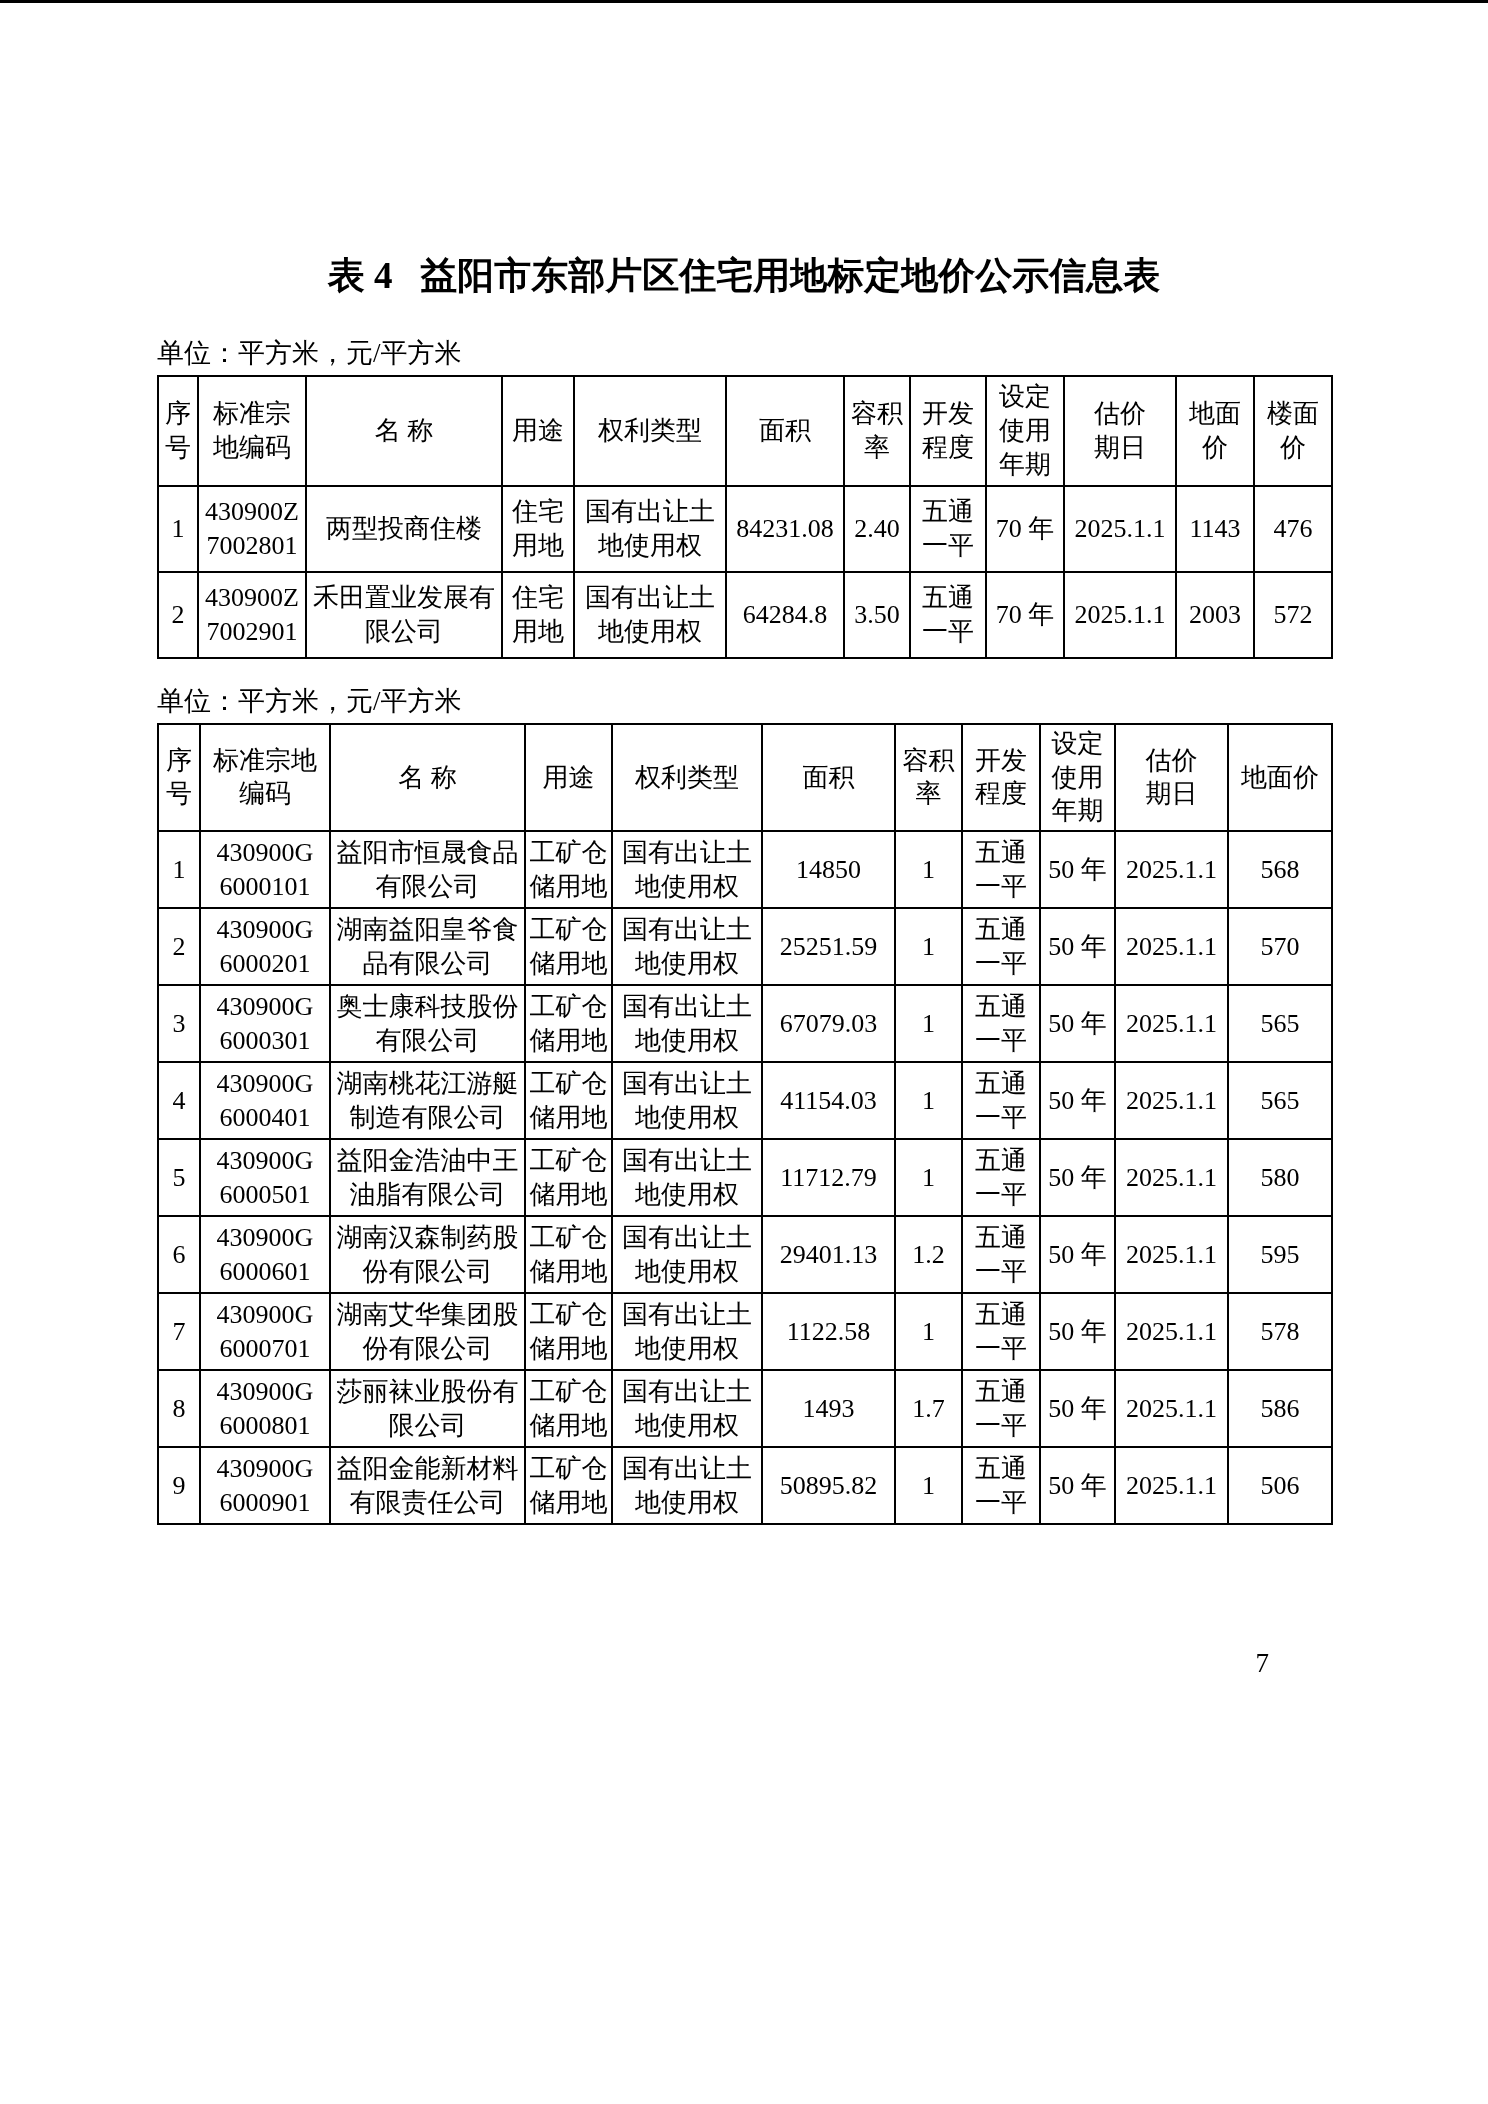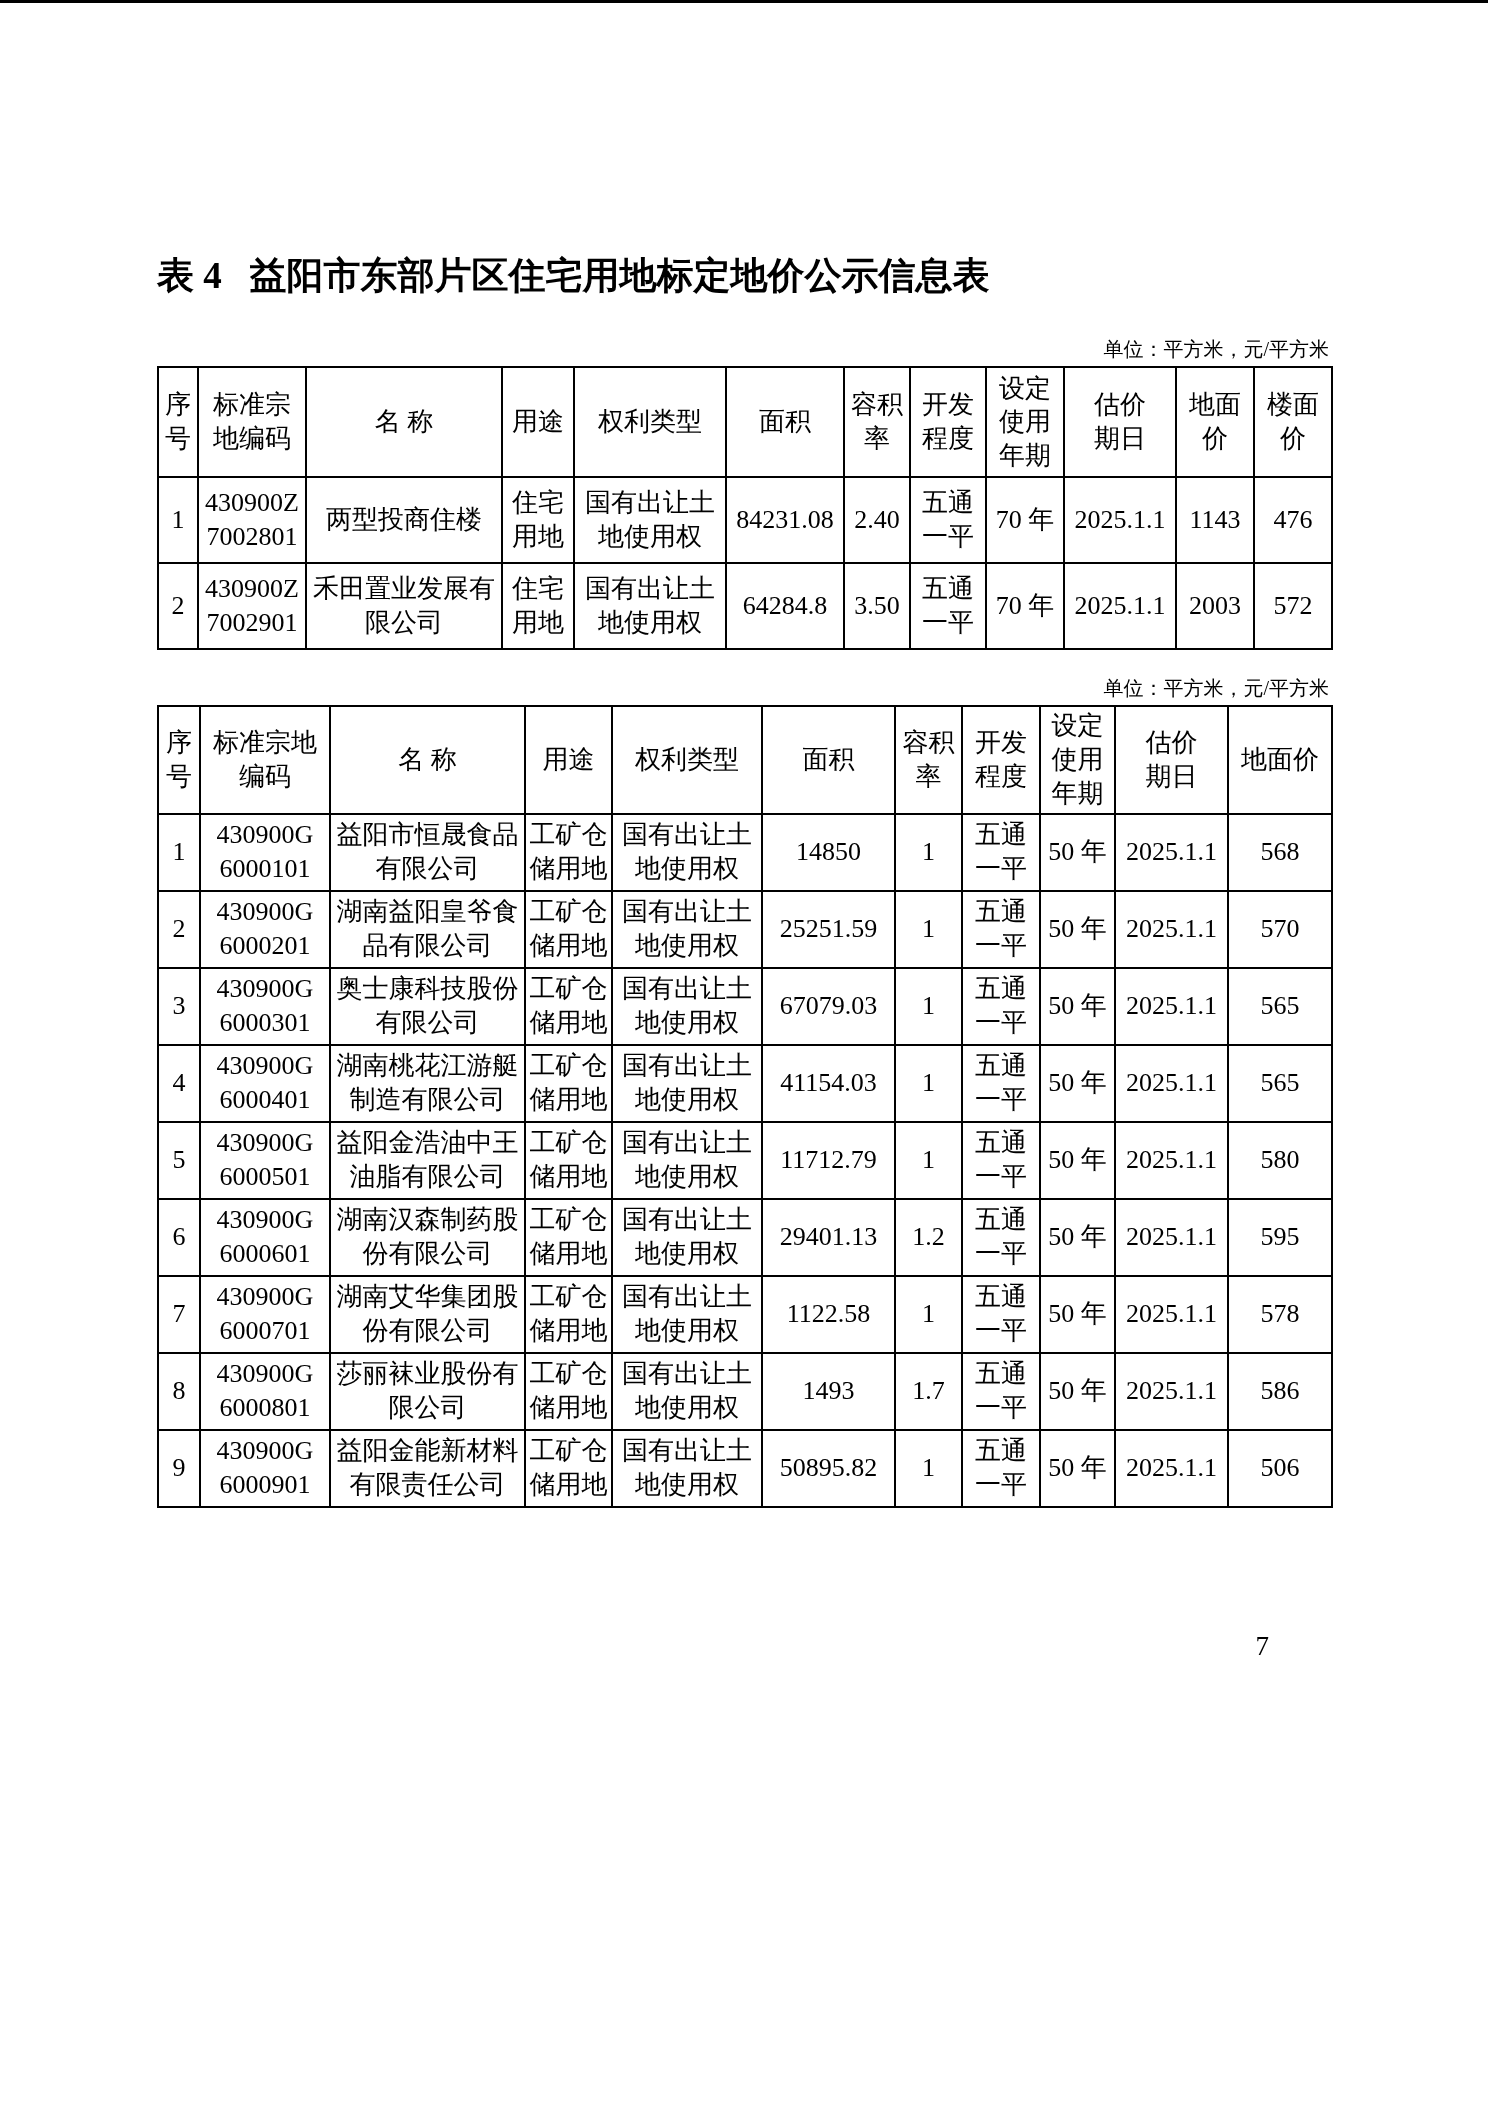--- a/index.html
+++ b/index.html
@@ -21,29 +21,30 @@
     height: 3px;
     background: #000000;
   }
   .doc {
     width: 1174px;
     margin: 0 auto;
   }
   .tbl-title {
     font-size: 37px;
     font-weight: bold;
+    text-align: center;
     line-height: 1.25;
     margin: 0;
     white-space: pre;
   }
   .t4-title { margin-top: 250px; }
   .t5-title { margin-top: 68px; }
   .unit-note {
-    font-size: 20px;
-    text-align: right;
+    font-size: 27px;
+    text-align: left;
     line-height: 1.25;
     margin-top: 38px;
     margin-bottom: 4px;
     padding-right: 2px;
   }
   .unit-note.second { margin-top: 26px; }
   table {
     border-collapse: collapse;
     table-layout: fixed;
     width: 1174px;

